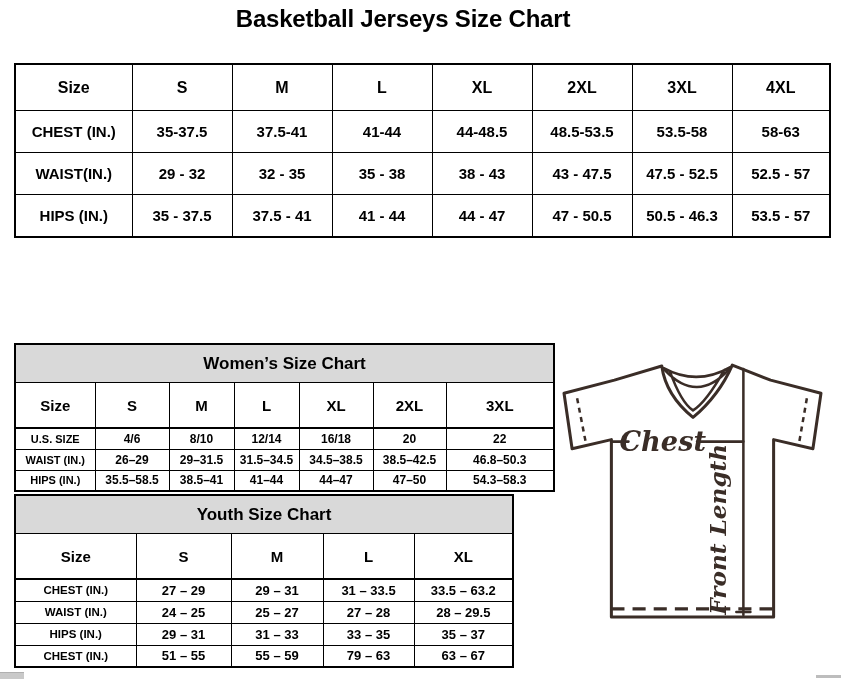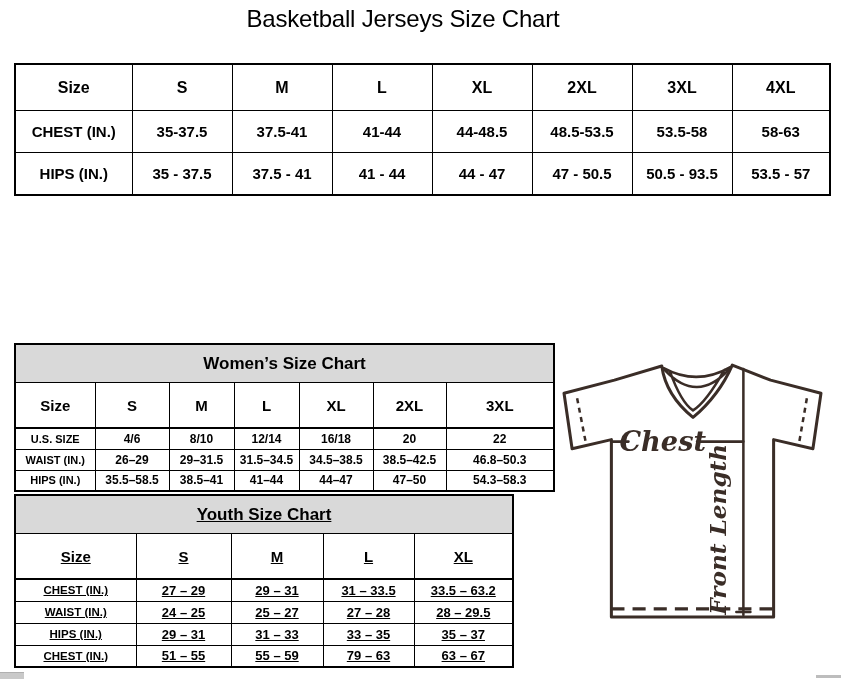--- a/index.html
+++ b/index.html
@@ -1,33 +1,33 @@
 <!DOCTYPE html>
 <html><head>
 <meta charset="utf-8">
 <style>
   html,body{margin:0;padding:0;background:#ffffff;}
   body{width:843px;height:679px;overflow:hidden;position:relative;
        font-family:"Liberation Sans",sans-serif;color:#000;}
   .canvas{position:absolute;inset:0;}
   .title{position:absolute;left:0;top:5px;width:806px;text-align:center;
-         font-size:24px;font-weight:normal;letter-spacing:-0.2px;}
+         font-size:24px;font-weight:bold;letter-spacing:-0.2px;}
   table.tbl{position:absolute;border-collapse:collapse;table-layout:fixed;
             border:2px solid var(--border,#000);}
   .tbl th,.tbl td{border:1px solid var(--border,#000);text-align:center;
                   vertical-align:middle;padding:0;font-weight:bold;overflow:hidden;}
   .tbl .band{background:var(--band-bg,#d9d9d9);font-size:17px;height:37px;}
   .tbl-men{left:14px;top:63px;width:815px;}
   .tbl-men .size-row th{height:45px;font-size:16px;}
   .tbl-men tbody tr{height:42px;font-size:15px;}
   .tbl-women{left:14px;top:299px;width:539px;margin-top:44px;}
   .tbl-women .size-row th{height:44px;font-size:15px;border-bottom-width:2px;}
   .tbl-women tbody tr{height:21px;font-size:12px;padding-left:40px;}
   .tbl-women tbody th{font-size:11px;}
-  .tbl-youth{left:14px;top:494px;width:498px;text-decoration:underline;}
+  .tbl-youth{left:14px;top:494px;width:498px;}
   .tbl-youth .size-row th{height:44px;font-size:15px;border-bottom-width:2px;}
   .tbl-youth tbody tr{height:22px;font-size:13px;}
   .tbl-youth tbody th{font-size:11.5px;}
   .jersey{position:absolute;left:561px;top:360px;width:264px;height:264px;}
   .jersey text{font-family:"DejaVu Serif","Liberation Serif",serif;
                font-style:italic;font-weight:bold;fill:var(--line,#3a2d27);}
   .sb-left{position:absolute;left:0;top:672px;width:24px;height:7px;
            background:var(--sb,#c9c9c9);border-top:1px solid #b0b0b0;}
   .sb-right{position:absolute;left:816px;top:675px;width:25px;height:3px;
             background:#bdbdbd;}
@@ -66,27 +66,37 @@
           <th>CHEST (IN.)</th>
           <td>35-37.5</td>
           <td>37.5-41</td>
           <td>41-44</td>
           <td>44-48.5</td>
           <td>48.5-53.5</td>
           <td>53.5-58</td>
           <td>58-63</td>
         </tr>
         <tr>
+          <th>WAIST(IN.)</th>
+          <td>29 - 32</td>
+          <td>32 - 35</td>
+          <td>35 - 38</td>
+          <td>38 - 43</td>
+          <td>43 - 47.5</td>
+          <td>47.5 - 52.5</td>
+          <td>52.5 - 57</td>
+        </tr>
+        <tr>
           <th>HIPS (IN.)</th>
           <td>35 - 37.5</td>
           <td>37.5 - 41</td>
           <td>41 - 44</td>
           <td>44 - 47</td>
           <td>47 - 50.5</td>
-          <td>50.5 - 93.5</td>
+          <td>50.5 - 46.3</td>
           <td>53.5 - 57</td>
         </tr>
       </tbody>
     </table>
   <table class="tbl tbl-women">
       <colgroup>
         <col style="width:80px">
         <col style="width:74px">
         <col style="width:65px">
         <col style="width:65px">

